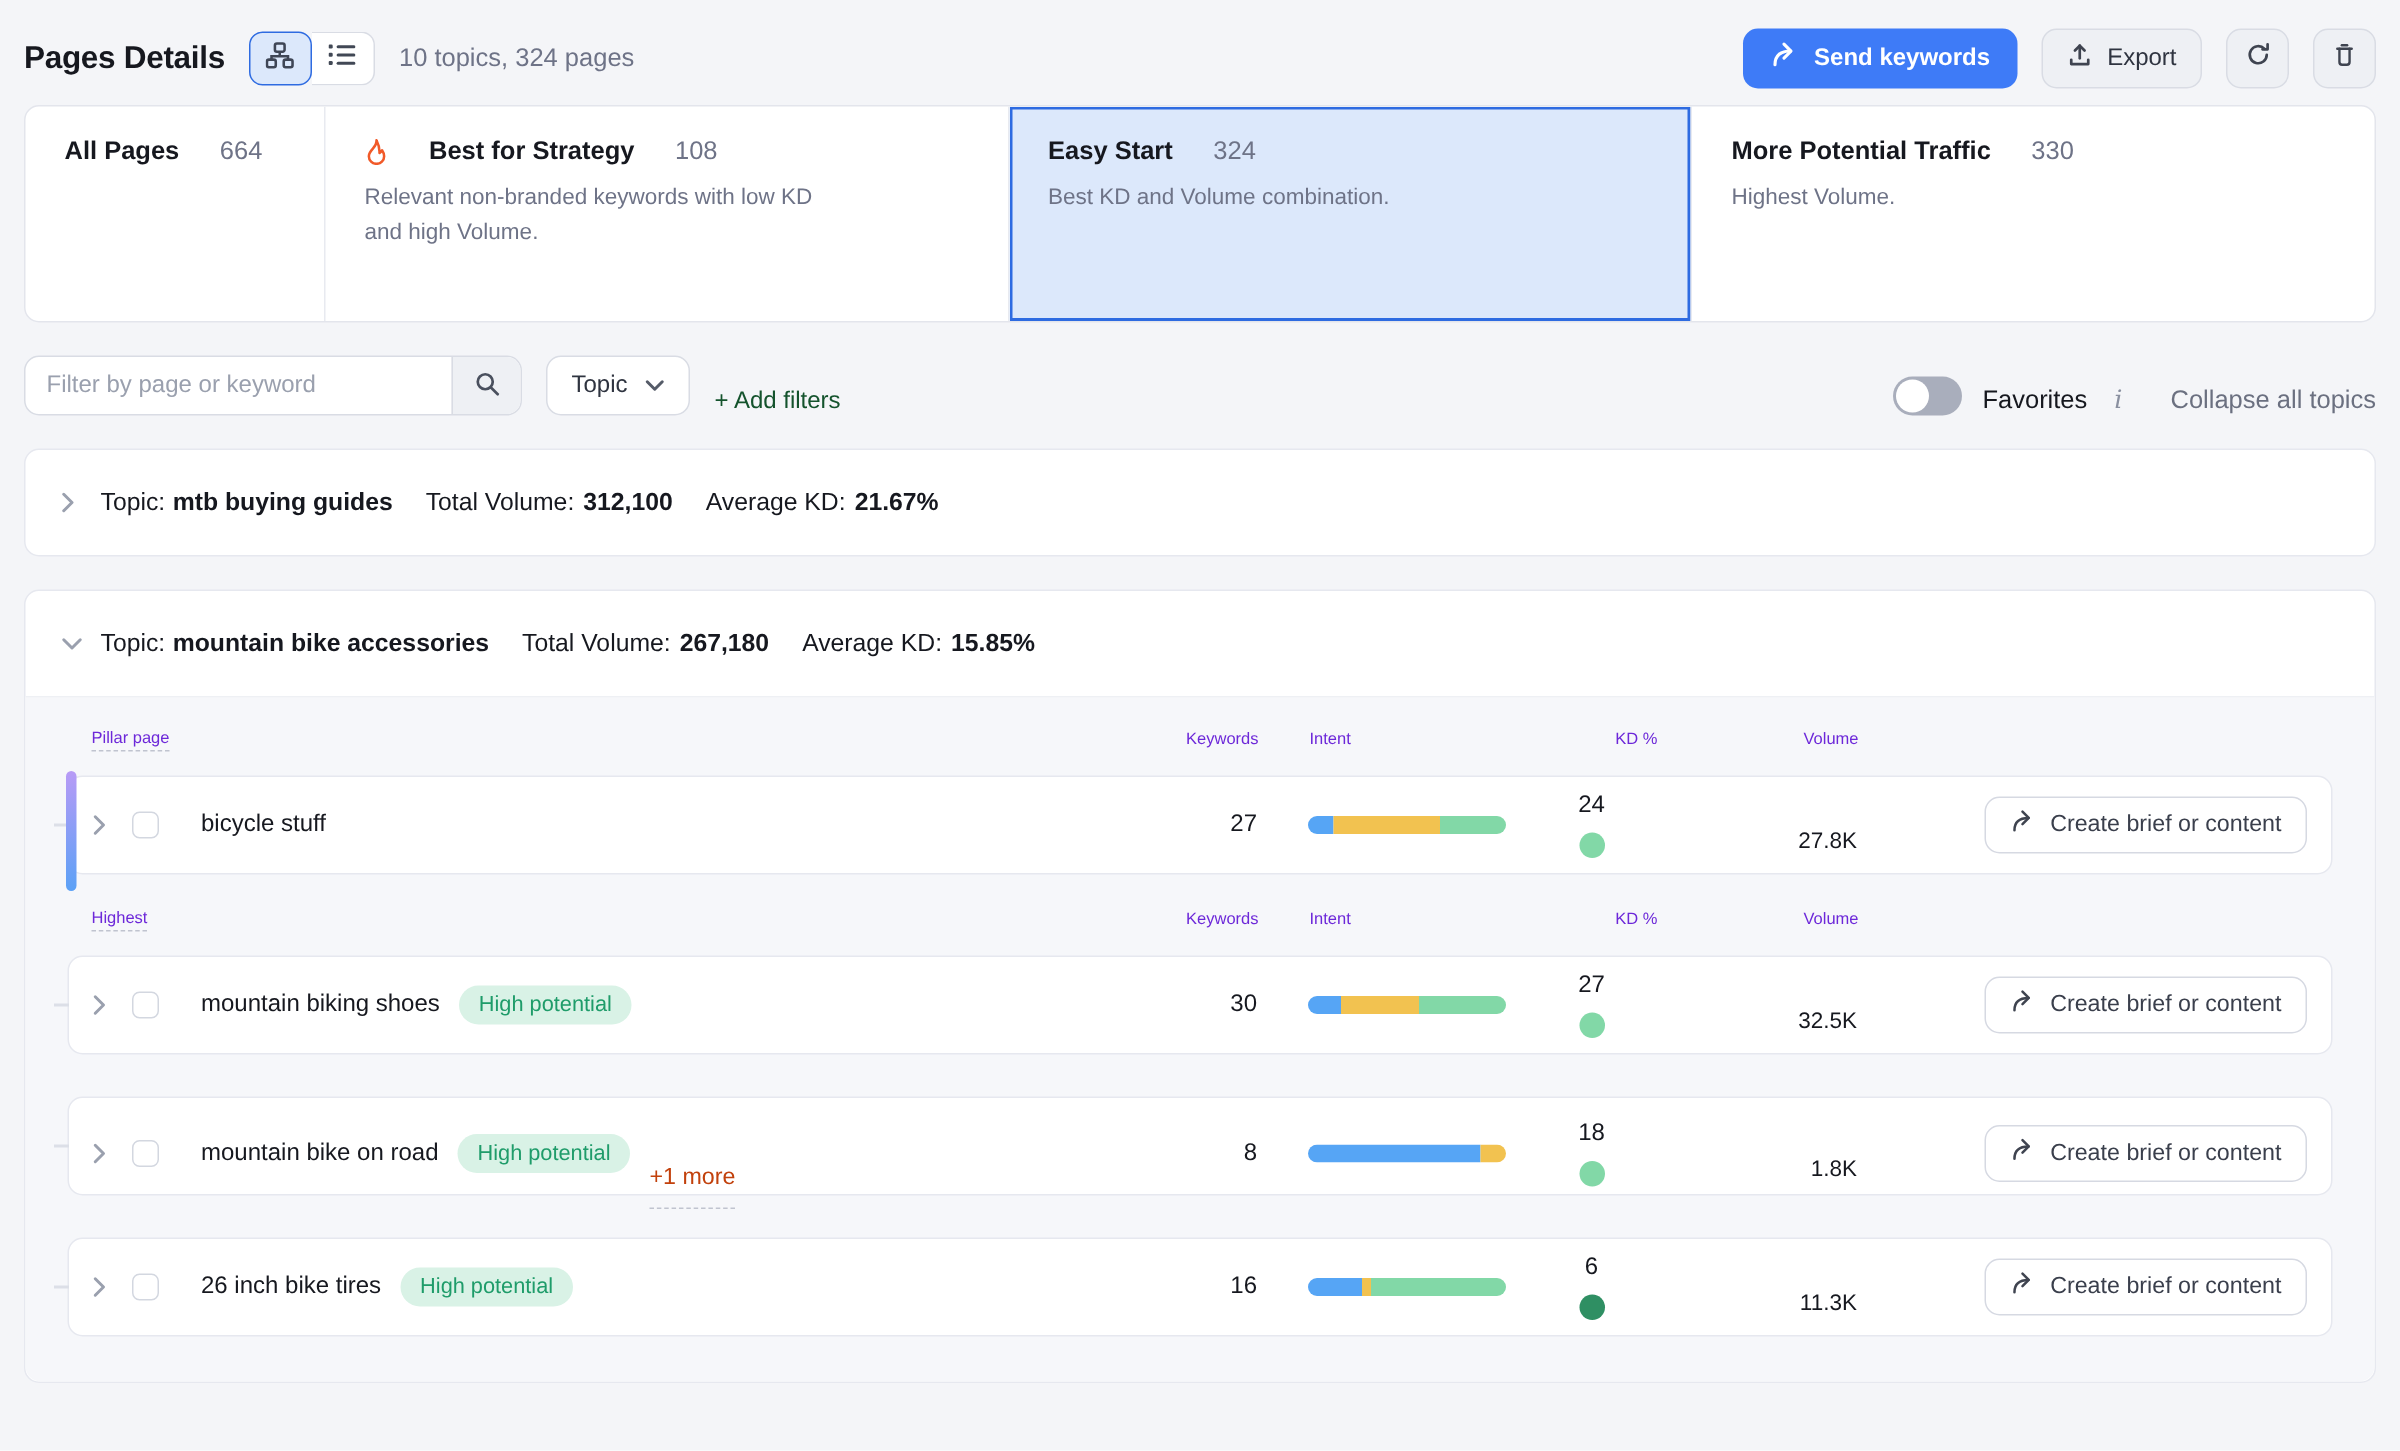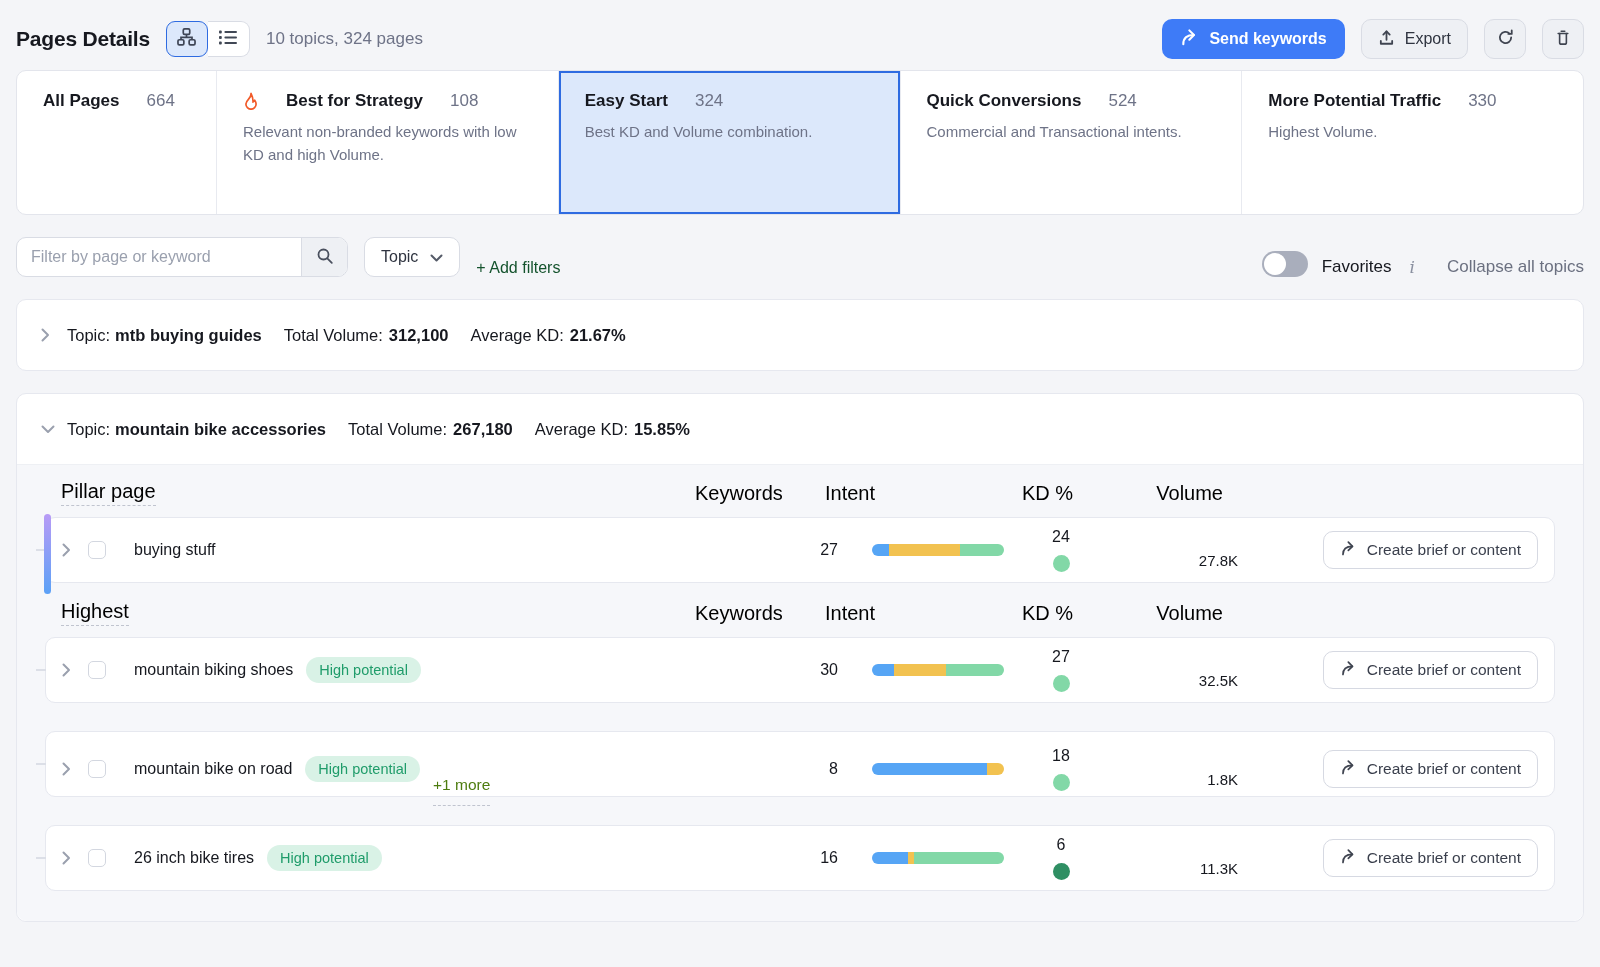--- a/index.html
+++ b/index.html
@@ -68,38 +68,38 @@
   .t-group { margin-left:22px; }
   .t-value { font-weight:700; margin-left:6px; }
   .topic-body { background:#f6f7fa; border-top:1px solid #eef0f4; border-radius:0 0 10px 10px;
                 padding:4px 28px 30px; }
   
   .cols-row, .data-row {
     display:grid;
     grid-template-columns:26px 36px 1fr 80px 170px 120px 130px 280px;
     align-items:center; padding:0 16px;
   }
-  .cols-row { height:48px; color:#000000; font-size:20px;gap:16px; }
+  .cols-row { height:48px; color:#6d28d9; font-size:11px; }
   .cols-label { grid-column:1/4; justify-self:start; }
   .dashed { border-bottom:1.5px dashed #c0c4cf; padding-bottom:2px; }
   .h-keywords { text-align:right; }
   .h-intent { padding-left:34px; }
   .h-kd { text-align:right; padding-right:24px; }
   .h-volume { text-align:right; padding-right:20px; }
   .rows { display:flex; flex-direction:column; gap:28px; }
   .data-row { position:relative; height:66px; background:#fff; border:1px solid #e6e8ef; border-radius:10px; }
   .data-row::before { content:""; position:absolute; left:-10px; top:50%; transform:translateY(-50%);
                       width:10px; height:2px; background:#dcdfe7; }
   .pillar-accent { position:absolute; left:-2px; top:-4px; bottom:-12px; width:7px; border-radius:5px;
                    background:linear-gradient(180deg,#b89bf6,#5ba1f6); }
   .row-chevron { display:flex; cursor:pointer; }
   .checkbox { width:18px; height:18px; border:1.5px solid #d3d7e0; border-radius:5px; background:#fff; cursor:pointer; }
   .row-name { display:flex; align-items:center; gap:13px; font-size:16px; padding-left:10px; }
   .badge { background:#d9f2e6; color:#1f9c6a; font-size:14.5px; padding:5px 13px; border-radius:999px; white-space:nowrap; }
-  .more-link { color:#4d7c0f; font-size:15.5px; border-bottom:1.5px dashed #c0c4cf; padding-bottom:11px; cursor:pointer;margin-top:44px; }
+  .more-link { color:#c2410c; font-size:15.5px; border-bottom:1.5px dashed #c0c4cf; padding-bottom:11px; cursor:pointer;margin-top:44px; }
   .cell-keywords { text-align:right; font-size:16px; }
   .cell-intent { padding-left:34px; }
   .intent-bar { width:132px; height:12px; border-radius:6px; overflow:hidden; display:flex; }
   .intent-bar span { display:block; height:100%; }
   .cell-kd { display:flex; align-items:center; justify-content:flex-end; gap:9px; padding-right:14px; font-size:16px;flex-direction:column; }
   .kd-dot { width:17px; height:17px; border-radius:50%; }
   .cell-volume { text-align:right; padding-right:20px; font-size:15px;margin-top:20px; }
   .cell-action { display:flex; justify-content:flex-end; }
   .brief-btn { display:flex; align-items:center; gap:10px; height:38px; padding:12px 16px;
                border:1px solid #d6d9e2; border-radius:10px; background:#fff; font-size:15.5px;
@@ -211,28 +211,20 @@
 
   <div class="tab-cell selected">
     <div class="tab-title-row">
 
       <span class="tab-title">Easy Start</span>
       <span class="tab-count">324</span>
     </div>
     <div class="tab-desc">Best KD and Volume combination.</div>
   </div>
 
-  <div class="tab-cell">
-    <div class="tab-title-row">
-
-      <span class="tab-title">Quick Conversions</span>
-      <span class="tab-count">524</span>
-    </div>
-    <div class="tab-desc">Commercial and Transactional intents.</div>
-  </div>
 
   <div class="tab-cell">
     <div class="tab-title-row">
 
       <span class="tab-title">More Potential Traffic</span>
       <span class="tab-count">330</span>
     </div>
     <div class="tab-desc">Highest Volume.</div>
   </div>
 </div>
@@ -310,21 +302,21 @@
     </div>
     <div>
   <div class="data-row">
     <span class="row-chevron">
       <svg width="9" height="14" viewBox="0 0 9 14">
               <path d="M1.5 1.5 L7 7 L1.5 12.5" fill="none" stroke="#9aa0ae" stroke-width="2" stroke-linecap="round" stroke-linejoin="round"></path>
             </svg>
     </span>
     <span class="checkbox"></span>
     <div class="row-name">
-      <span class="name-text">buying stuff</span>
+      <span class="name-text">bicycle stuff</span>
 
     </div>
     <div class="cell-keywords">27</div>
     <div class="cell-intent">
             <div class="intent-bar">
               <span style="width: 13%; background: rgb(86, 165, 245);"></span>
               <span style="width: 54%; background: rgb(242, 194, 80);"></span>
               <span style="width: 33%; background: rgb(130, 216, 167);"></span>
             </div>
           </div>

